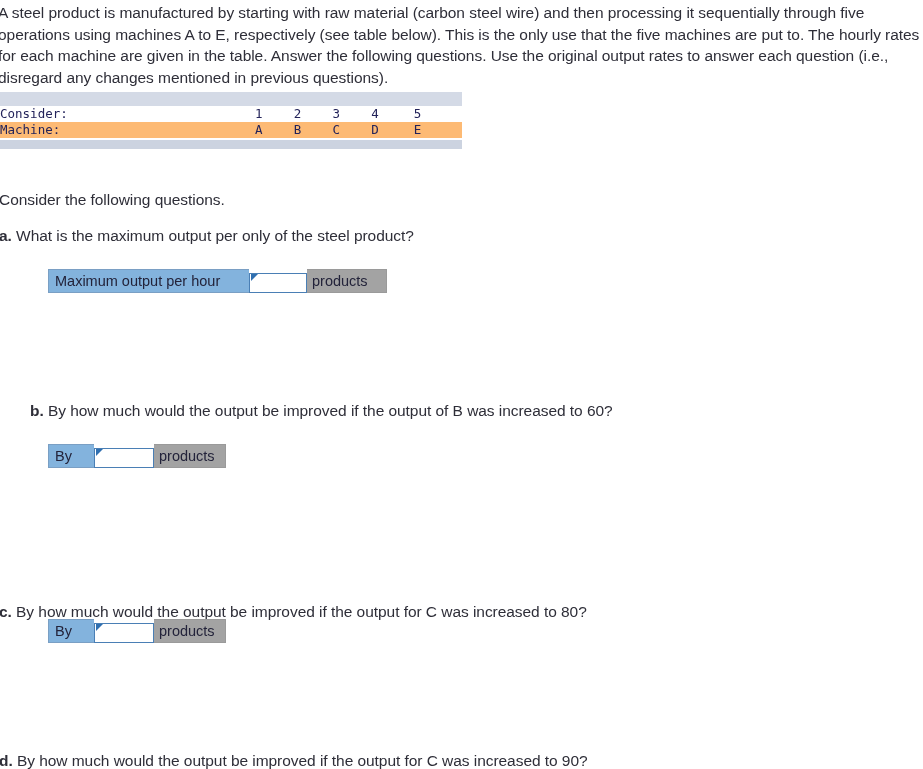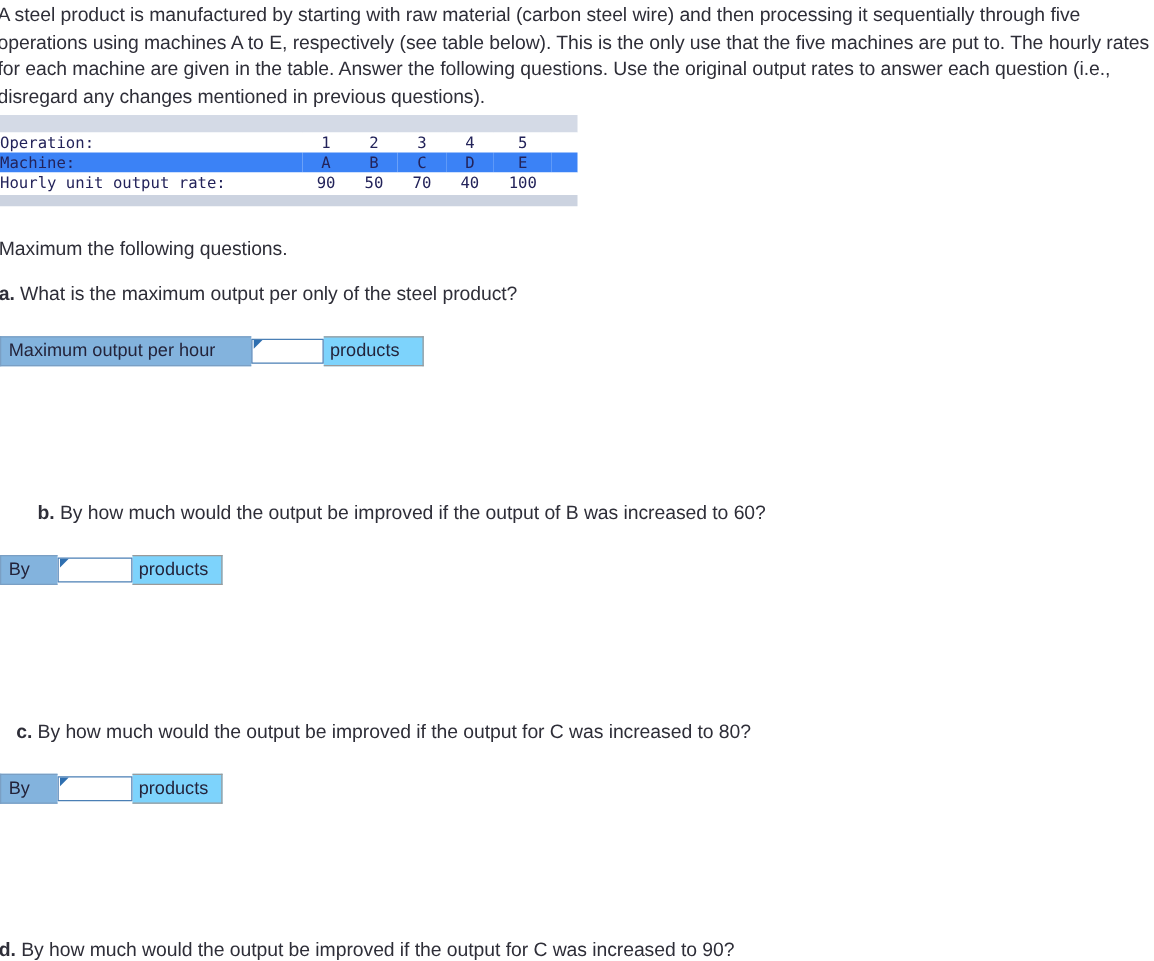--- a/index.html
+++ b/index.html
@@ -51,21 +51,21 @@
     font-family: "DejaVu Sans Mono", "Liberation Mono", monospace;
     font-size: 12.5px;
     color: #23235a;
   }
   table.rates td {
     padding: 0;
     height: 16px;
     line-height: 16px;
     white-space: nowrap;
   }
-  table.rates tr.shade td { background: #3b82f6; }
+  table.rates tr.shade td { background: #fdba74; }
   table.rates tr.plain td { background: #ffffff; }
   td.lbl {
     padding-left: 13px;
     text-align: left;
     width: 246px;
   }
   td.num {
     text-align: center;
     width: 40px;
   }
@@ -81,23 +81,24 @@
     color: #2e2e38;
     white-space: nowrap;
     letter-spacing: -0.05px;
   }
   .prose b { font-weight: bold; }
 
   
   .answer-row {
     position: absolute;
     display: flex;
-    align-items: center;
+    align-items: flex-end;
     height: 24px;
     box-sizing: border-box;
+    padding-left: 48px;
   }
   .ans-label {
     background: #83b3dd;
     border: 1px solid #7a9fc4;
     border-right: none;
     box-sizing: border-box;
     font-size: 14.5px;
     line-height: 22px;
     padding-left: 6px;
     color: #23233a;
@@ -125,73 +126,64 @@
     border: none;
     outline: none;
     background: transparent;
     font-family: "Liberation Sans", sans-serif;
     font-size: 14px;
     padding: 0 3px;
     box-sizing: border-box;
     color: #23233a;
   }
   .ans-unit {
-    background: #7dd3fc;
+    background: #a3a3a3;
     border: 1px solid #9a9a9a;
     border-left: none;
     box-sizing: border-box;
     font-size: 14.5px;
     line-height: 22px;
     padding-left: 5px;
     color: #23233a;
     white-space: nowrap;
   }
 </style>
 </head>
 <body>
 
 <div class="intro">A steel product is manufactured by starting with raw material (carbon steel wire) and then processing it sequentially through five operations using machines A to E, respectively (see table below). This is the only use that the five machines are put to. The hourly rates for each machine are given in the table. Answer the following questions. Use the original output rates to answer each question (i.e., disregard any changes mentioned in previous questions).</div>
 
 <div class="table-wrap">
   <div class="tbl-band-top"></div>
   <table class="rates">
     <tbody>
       <tr class="plain">
-        <td class="lbl">Operation:</td>
+        <td class="lbl">Consider:</td>
         <td class="num">1</td>
         <td class="num">2</td>
         <td class="num">3</td>
         <td class="num">4</td>
         <td class="num last">5</td>
         <td class="pad"></td>
       </tr>
       <tr class="shade">
         <td class="lbl">Machine:</td>
         <td class="num">A</td>
         <td class="num">B</td>
         <td class="num">C</td>
         <td class="num">D</td>
         <td class="num last">E</td>
         <td class="pad"></td>
       </tr>
-      <tr class="plain">
-        <td class="lbl">Hourly unit output rate:</td>
-        <td class="num">90</td>
-        <td class="num">50</td>
-        <td class="num">70</td>
-        <td class="num">40</td>
-        <td class="num last">100</td>
-        <td class="pad"></td>
-      </tr>
     </tbody>
   </table>
   <div class="tbl-band-bottom"></div>
 </div>
 
-<div class="prose" style="top:190px;">Maximum the following questions.</div>
+<div class="prose" style="top:190px;">Consider the following questions.</div>
 
 <div class="prose" style="top:226px;"><b>a.</b><span> What is the maximum output per only of the steel product?</span></div>
 
 <div class="answer-row" style="left:0px; top:269px;">
   <div class="ans-label" style="width:201px;">Maximum output per hour</div>
   <div class="ans-input-cell" style="width:58px;">
     <span class="caret-flag"></span>
     <input type="text" value="" style="">
   </div>
   <div class="ans-unit" style="width:80px;">products</div>
@@ -201,21 +193,21 @@
 
 <div class="answer-row" style="left:0px; top:444px;">
   <div class="ans-label" style="width:46px;">By</div>
   <div class="ans-input-cell" style="width:60px;">
     <span class="caret-flag"></span>
     <input type="text" value="" style="">
   </div>
   <div class="ans-unit" style="width:72px;">products</div>
 </div>
 
-<div class="prose" style="top:576px;padding-left:14px;"><b>c.</b><span> By how much would the output be improved if the output for C was increased to 80?</span></div>
+<div class="prose" style="top:602px;"><b>c.</b><span> By how much would the output be improved if the output for C was increased to 80?</span></div>
 
 <div class="answer-row" style="left:0px; top:619px;">
   <div class="ans-label" style="width:46px;">By</div>
   <div class="ans-input-cell" style="width:60px;">
     <span class="caret-flag"></span>
     <input type="text" value="" style="">
   </div>
   <div class="ans-unit" style="width:72px;">products</div>
 </div>
 

